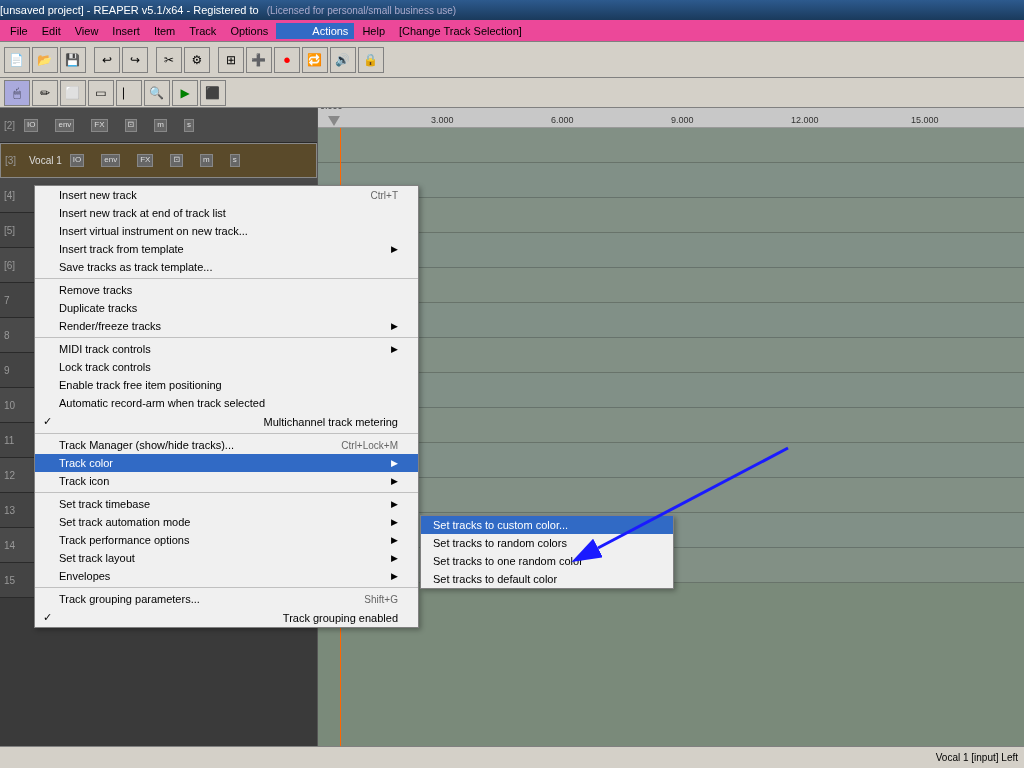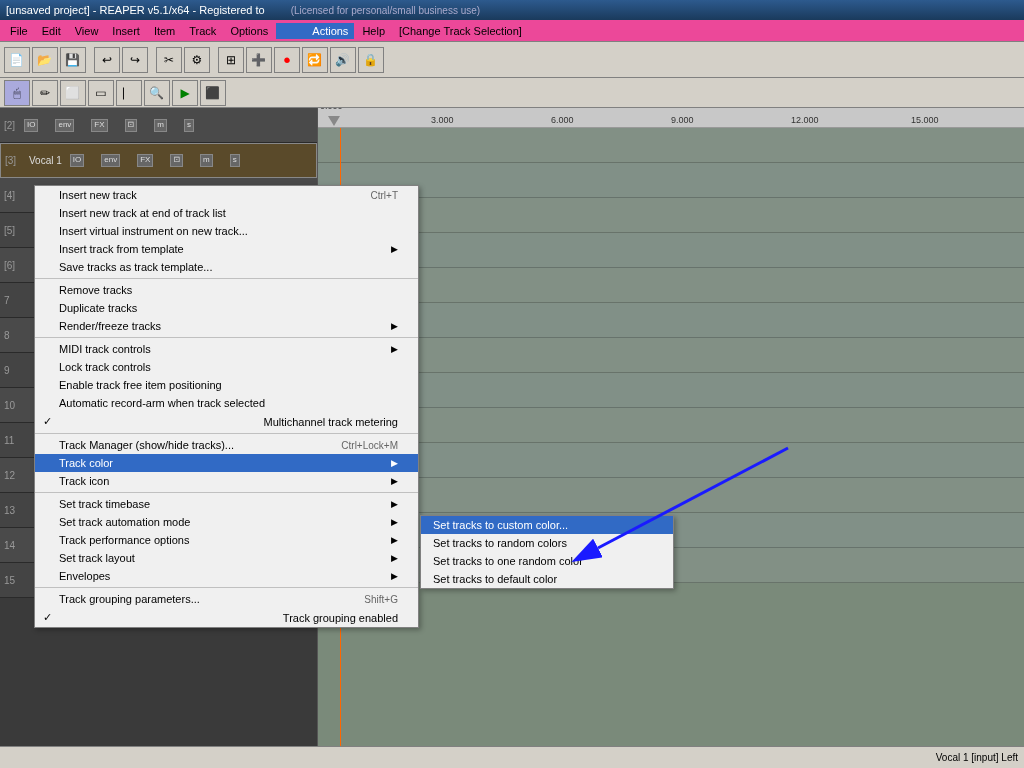--- a/index.html
+++ b/index.html
@@ -13,23 +13,22 @@
       position: relative;
     }
 
     
     #title-bar {
       background: linear-gradient(to bottom, #2d5a8e, #1a3a5c);
       color: white;
       height: 20px;
       display: flex;
       align-items: center;
-      padding: 0 6px;
+      padding: 0 0;
       font-size: 11px;
-      gap: 18px;
     }
 
     
     #menu-bar {
       background: #ec4899;
       height: 22px;
       display: flex;
       align-items: center;
       padding: 0 4px;
       gap: 2px;

